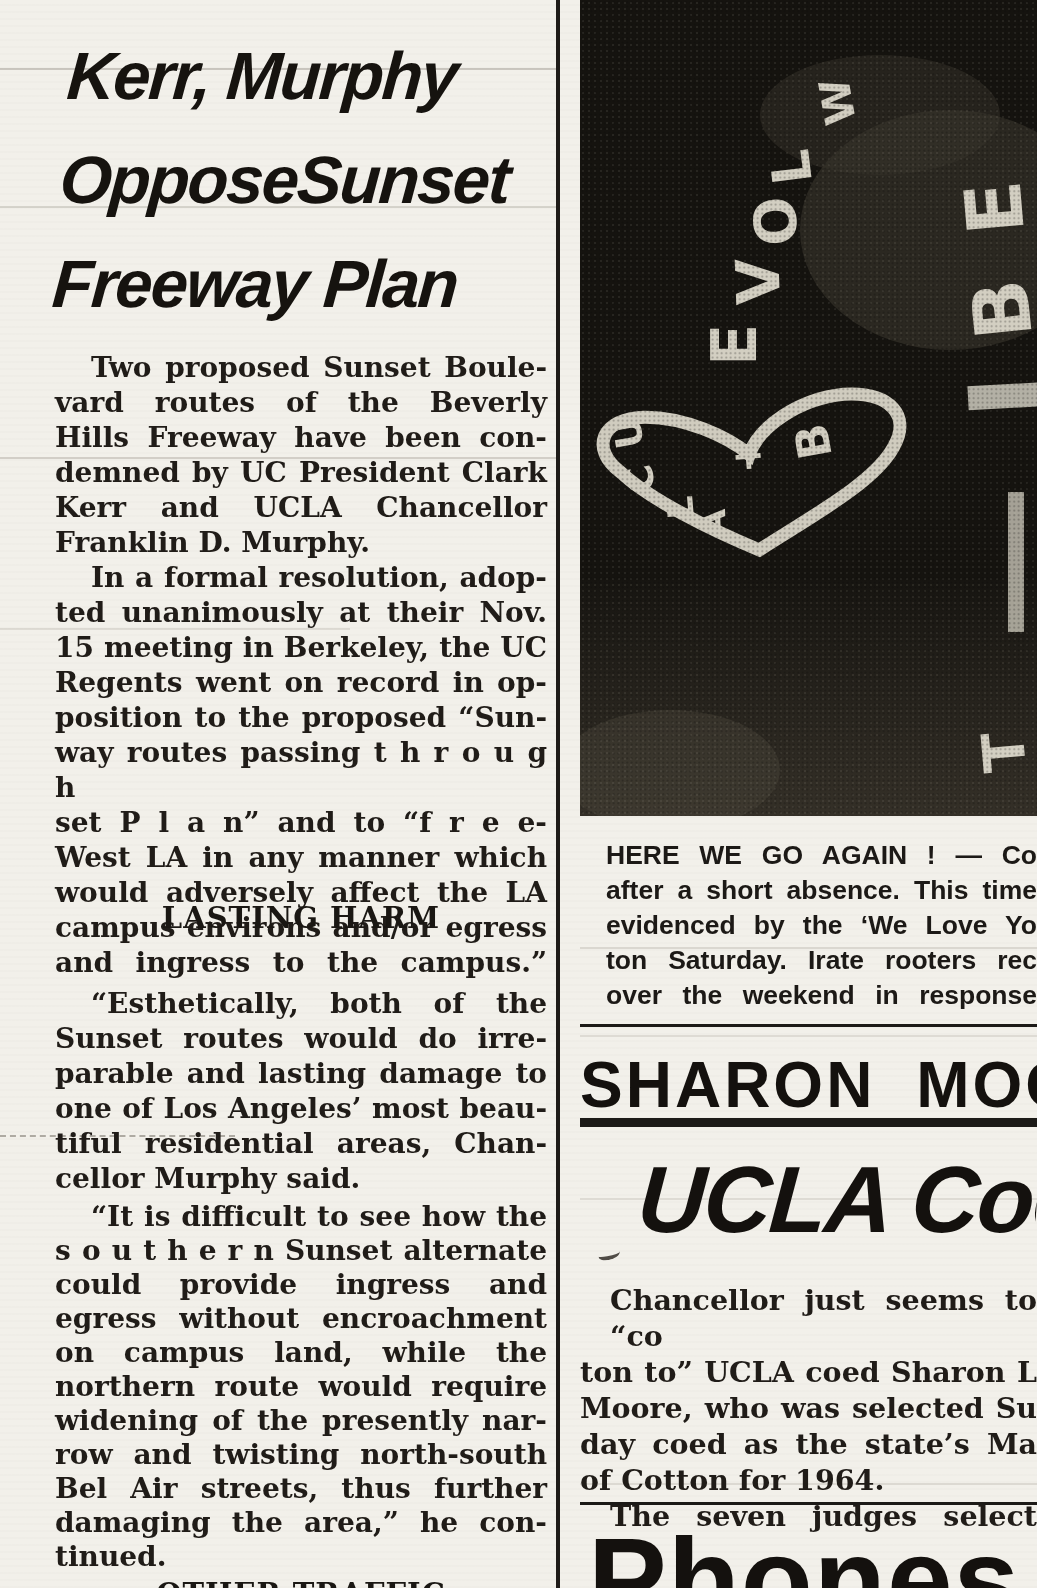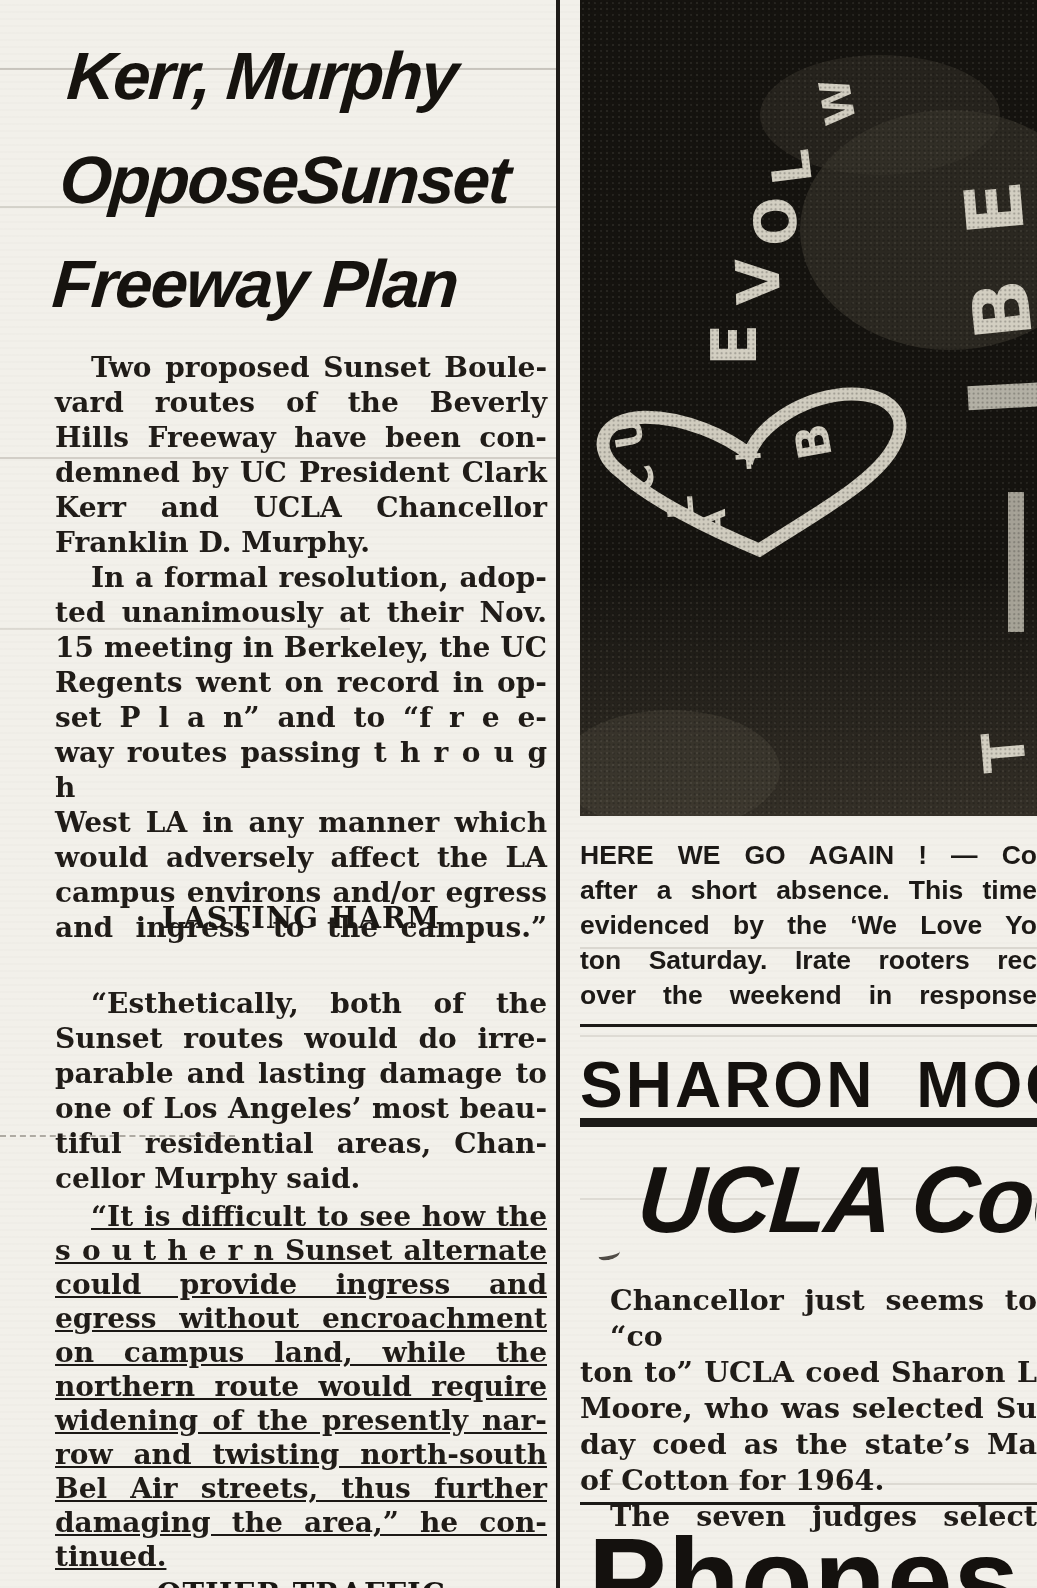--- a/index.html
+++ b/index.html
@@ -40,21 +40,21 @@
     font-weight:700;font-size:29px;line-height:34px;
     text-align:center;letter-spacing:1px;color:#1a1713;
   }
   
   .photo{position:absolute;left:580px;top:0;width:457px;height:816px;background:#15130f;}
   .caption{position:absolute;left:580px;top:838px;width:457px;}
   .cap-line{
     font-family:"Liberation Sans", sans-serif;
     font-weight:700;font-size:26.5px;line-height:35px;
     color:#1c1916;white-space:nowrap;overflow:hidden;
-    text-align:justify;text-align-last:justify;
+    text-align:justify;text-align-last:justify;margin-left:26px;
   }
   .rule{position:absolute;left:580px;width:457px;background:#1c1a17;}
   .rule.thin1{top:1024px;height:3px;}
   .rule.thick{top:1118px;height:9px;}
   .rule.thin2{top:1502px;height:3px;}
   .sharon{
     position:absolute;left:580px;top:1048px;width:457px;
     font-family:"Liberation Sans", sans-serif;
     font-weight:700;font-size:64px;letter-spacing:3px;word-spacing:20px;
     color:#14110e;white-space:nowrap;overflow:hidden;
@@ -109,40 +109,41 @@
     <div class="jl">demned by UC President Clark</div>
     <div class="jl">Kerr and UCLA Chancellor</div>
     <div class="jl end">Franklin D. Murphy.</div>
   </div>
 
   <div class="lcol-block" style="top:560px;">
     <div class="jl ind">In a formal resolution, adop-</div>
     <div class="jl">ted unanimously at their Nov.</div>
     <div class="jl">15 meeting in Berkeley, the UC</div>
     <div class="jl">Regents went on record in op-</div>
+    <div class="jl">position to the proposed “Sun-</div>
+    <div class="jl">way routes passing t h r o u g h</div>
     <div class="jl">set P l a n” and to “f r e e-</div>
-    <div class="jl">way routes passing t h r o u g h</div>
     <div class="jl">West LA in any manner which</div>
     <div class="jl">would adversely affect the LA</div>
     <div class="jl">campus environs and/or egress</div>
     <div class="jl">and ingress to the campus.”</div>
   </div>
 
   <div class="subhead" style="top:901px;text-align:center;">LASTING HARM</div>
 
   <div class="lcol-block" style="top:986px;">
     <div class="jl ind">“Esthetically, both of the</div>
     <div class="jl">Sunset routes would do irre-</div>
     <div class="jl">parable and lasting damage to</div>
     <div class="jl">one of Los Angeles’ most beau-</div>
     <div class="jl">tiful residential areas, Chan-</div>
     <div class="jl end">cellor Murphy said.</div>
   </div>
 
-  <div class="lcol-block p4" style="top:1200px;text-decoration:underline;">
+  <div class="lcol-block p4" style="top:1200px;">
     <div class="jl ind">“It is difficult to see how the</div>
     <div class="jl">s o u t h e r n Sunset alternate</div>
     <div class="jl">could provide ingress and</div>
     <div class="jl">egress without encroachment</div>
     <div class="jl">on campus land, while the</div>
     <div class="jl">northern route would require</div>
     <div class="jl">widening of the presently nar-</div>
     <div class="jl">row and twisting north-south</div>
     <div class="jl">Bel Air streets, thus further</div>
     <div class="jl">damaging the area,” he con-</div>

